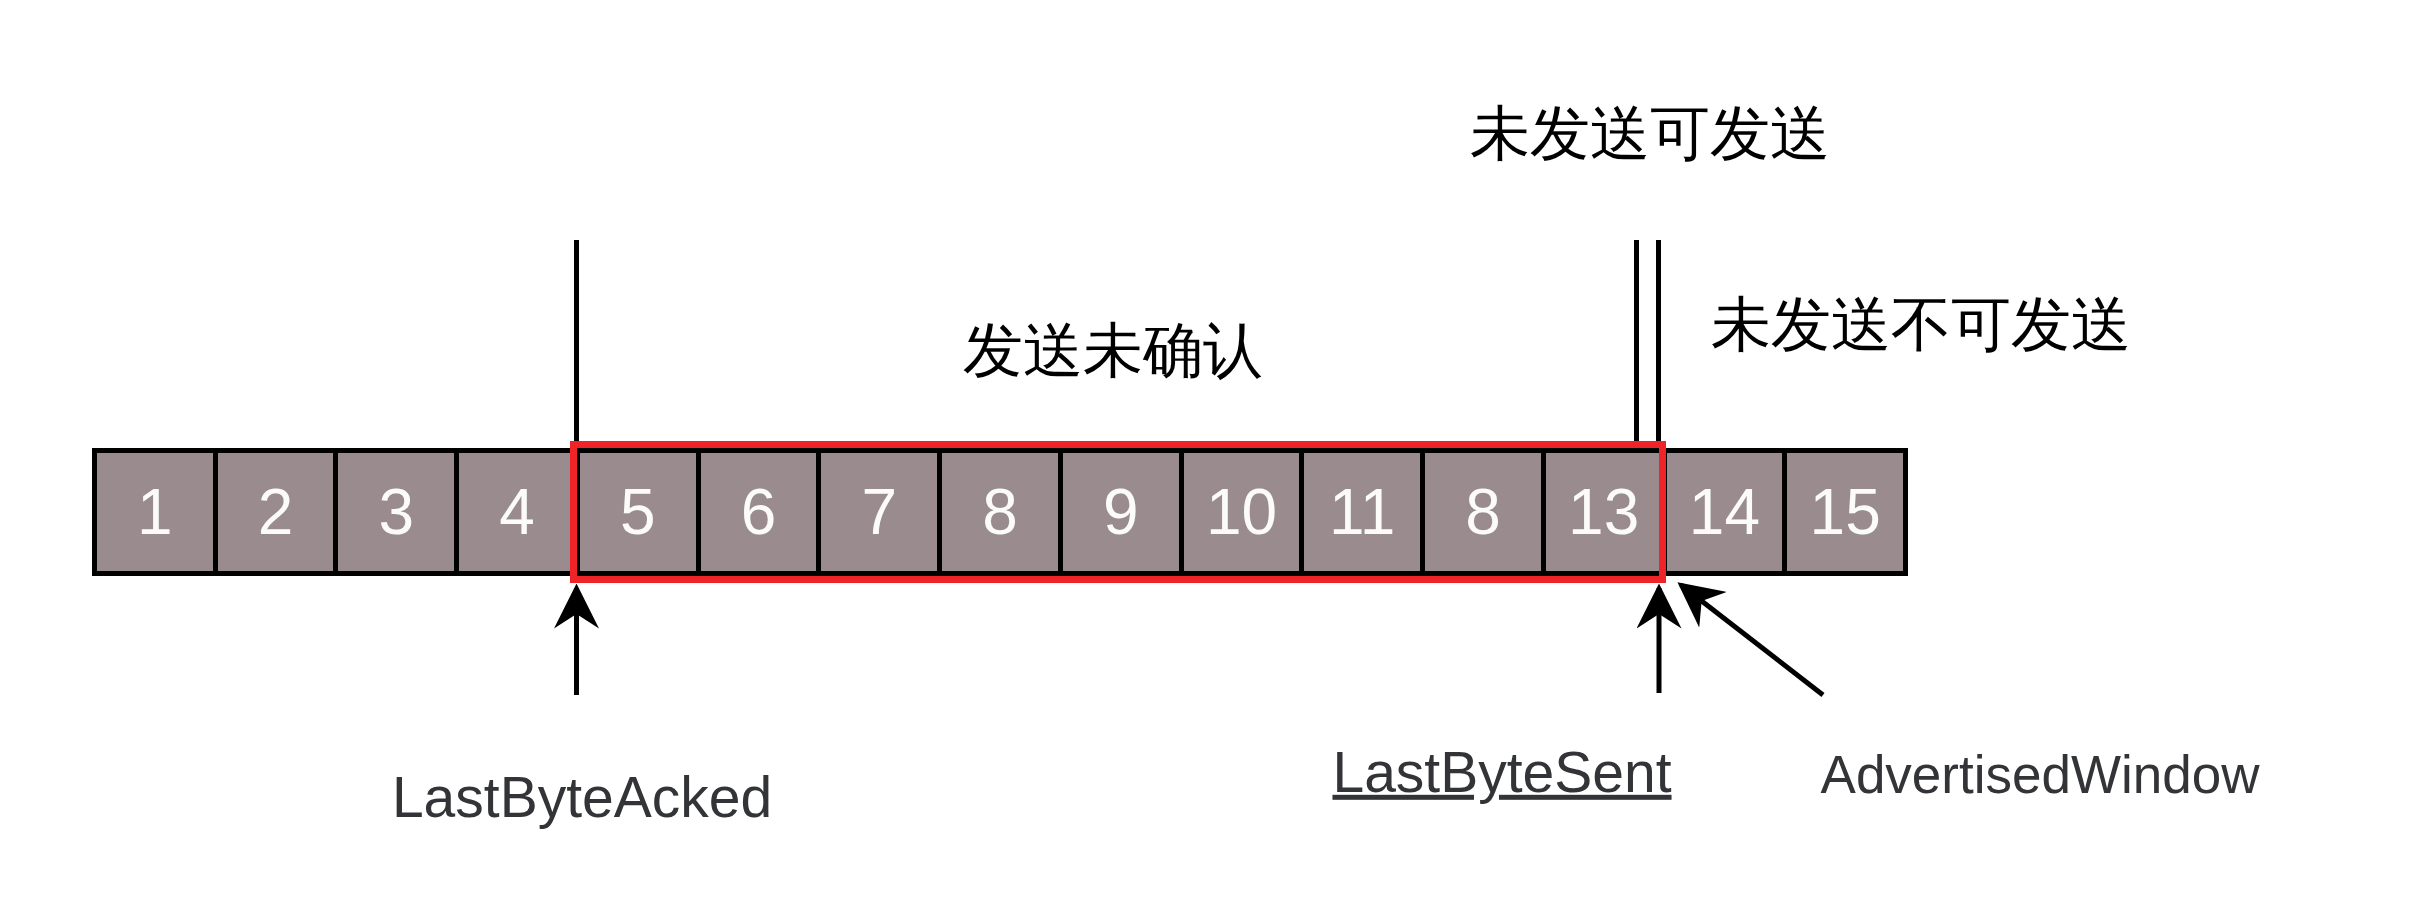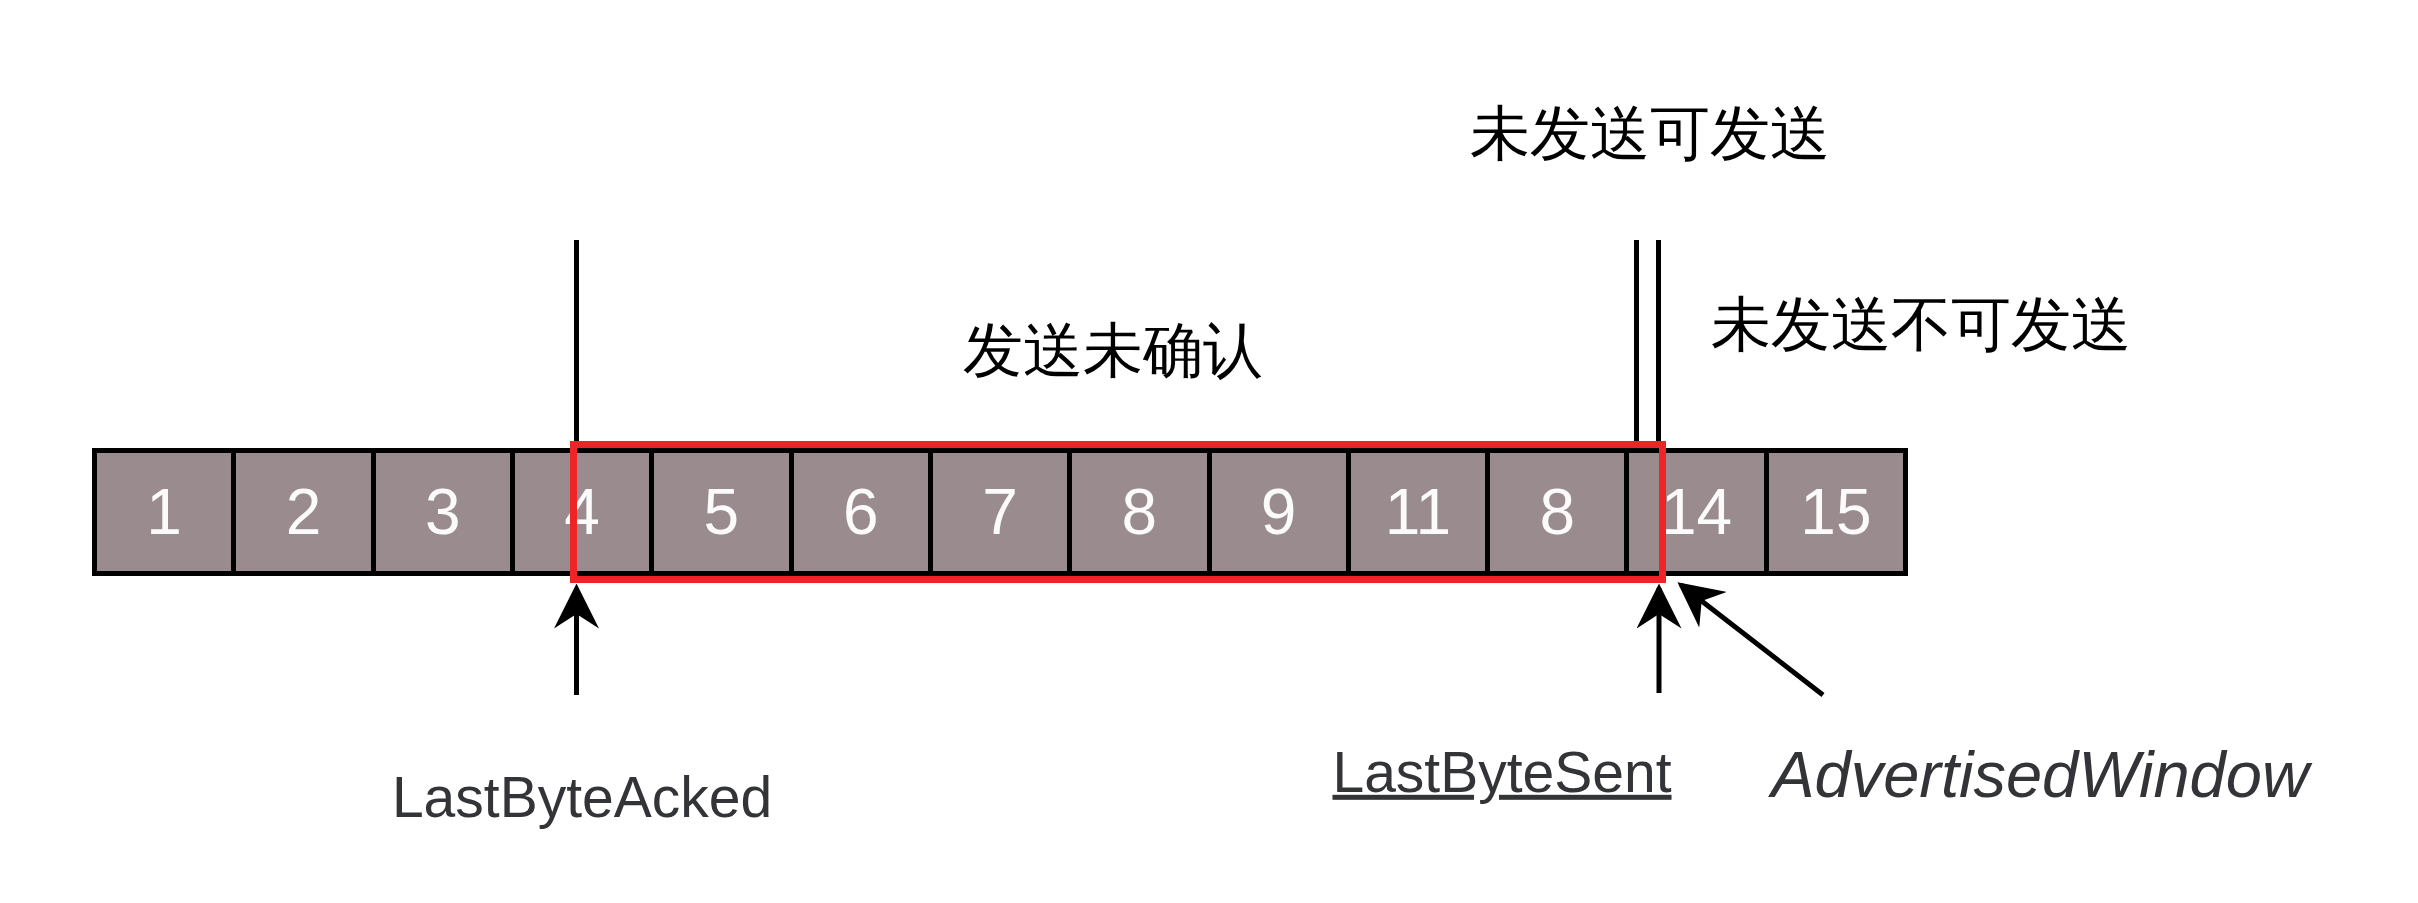--- a/index.html
+++ b/index.html
@@ -47,21 +47,21 @@
   .lbl.sent-unacked{left:1113px;top:311px;margin-top:40px;}
   .lbl.unsent-sendable{left:1650px;top:134px;}
   .lbl.unsent-not-sendable{left:1921px;top:313px;margin-top:12px;}
   .ptr{
     position:absolute;transform:translate(-50%,-50%);
     white-space:nowrap;color:var(--pointer_text,#333437);
     font-size:57px;line-height:1.2;
   }
   .ptr.acked{left:582px;top:777px;margin-top:20px;}
   .ptr.sent{left:1502px;top:772px;text-decoration:underline;}
-  .ptr.advwin{left:2040px;top:775px;font-size:65px;font-style:italic;}
+  .ptr.advwin{left:2040px;top:775px;font-size:53px;}
   svg.arrows{position:absolute;left:0;top:0;pointer-events:none;}
 </style>
 </head>
 <body>
 
 <div class="diagram">
 
   <div class="lbl sent-unacked">发送未确认</div>
   <div class="lbl unsent-sendable">未发送可发送</div>
   <div class="lbl unsent-not-sendable">未发送不可发送</div>
@@ -73,22 +73,24 @@
   <div class="seq-row">
     <div class="cell">1</div>
     <div class="cell">2</div>
     <div class="cell">3</div>
     <div class="cell">4</div>
     <div class="cell">5</div>
     <div class="cell">6</div>
     <div class="cell">7</div>
     <div class="cell">8</div>
     <div class="cell">9</div>
+    <div class="cell">10</div>
     <div class="cell">11</div>
     <div class="cell">8</div>
+    <div class="cell">13</div>
     <div class="cell">14</div>
     <div class="cell">15</div>
   </div>
 
   <div class="window-outline"></div>
 
   <svg class="arrows" width="2418" height="903" viewBox="0 0 2418 903">
     <defs>
       <marker id="ah" viewBox="0 0 10 10" refX="9" refY="5" markerWidth="9" markerHeight="9" orient="auto">
         <path d="M0,0 L10,5 L0,10 L3.2,5 Z" fill="#000"></path>

